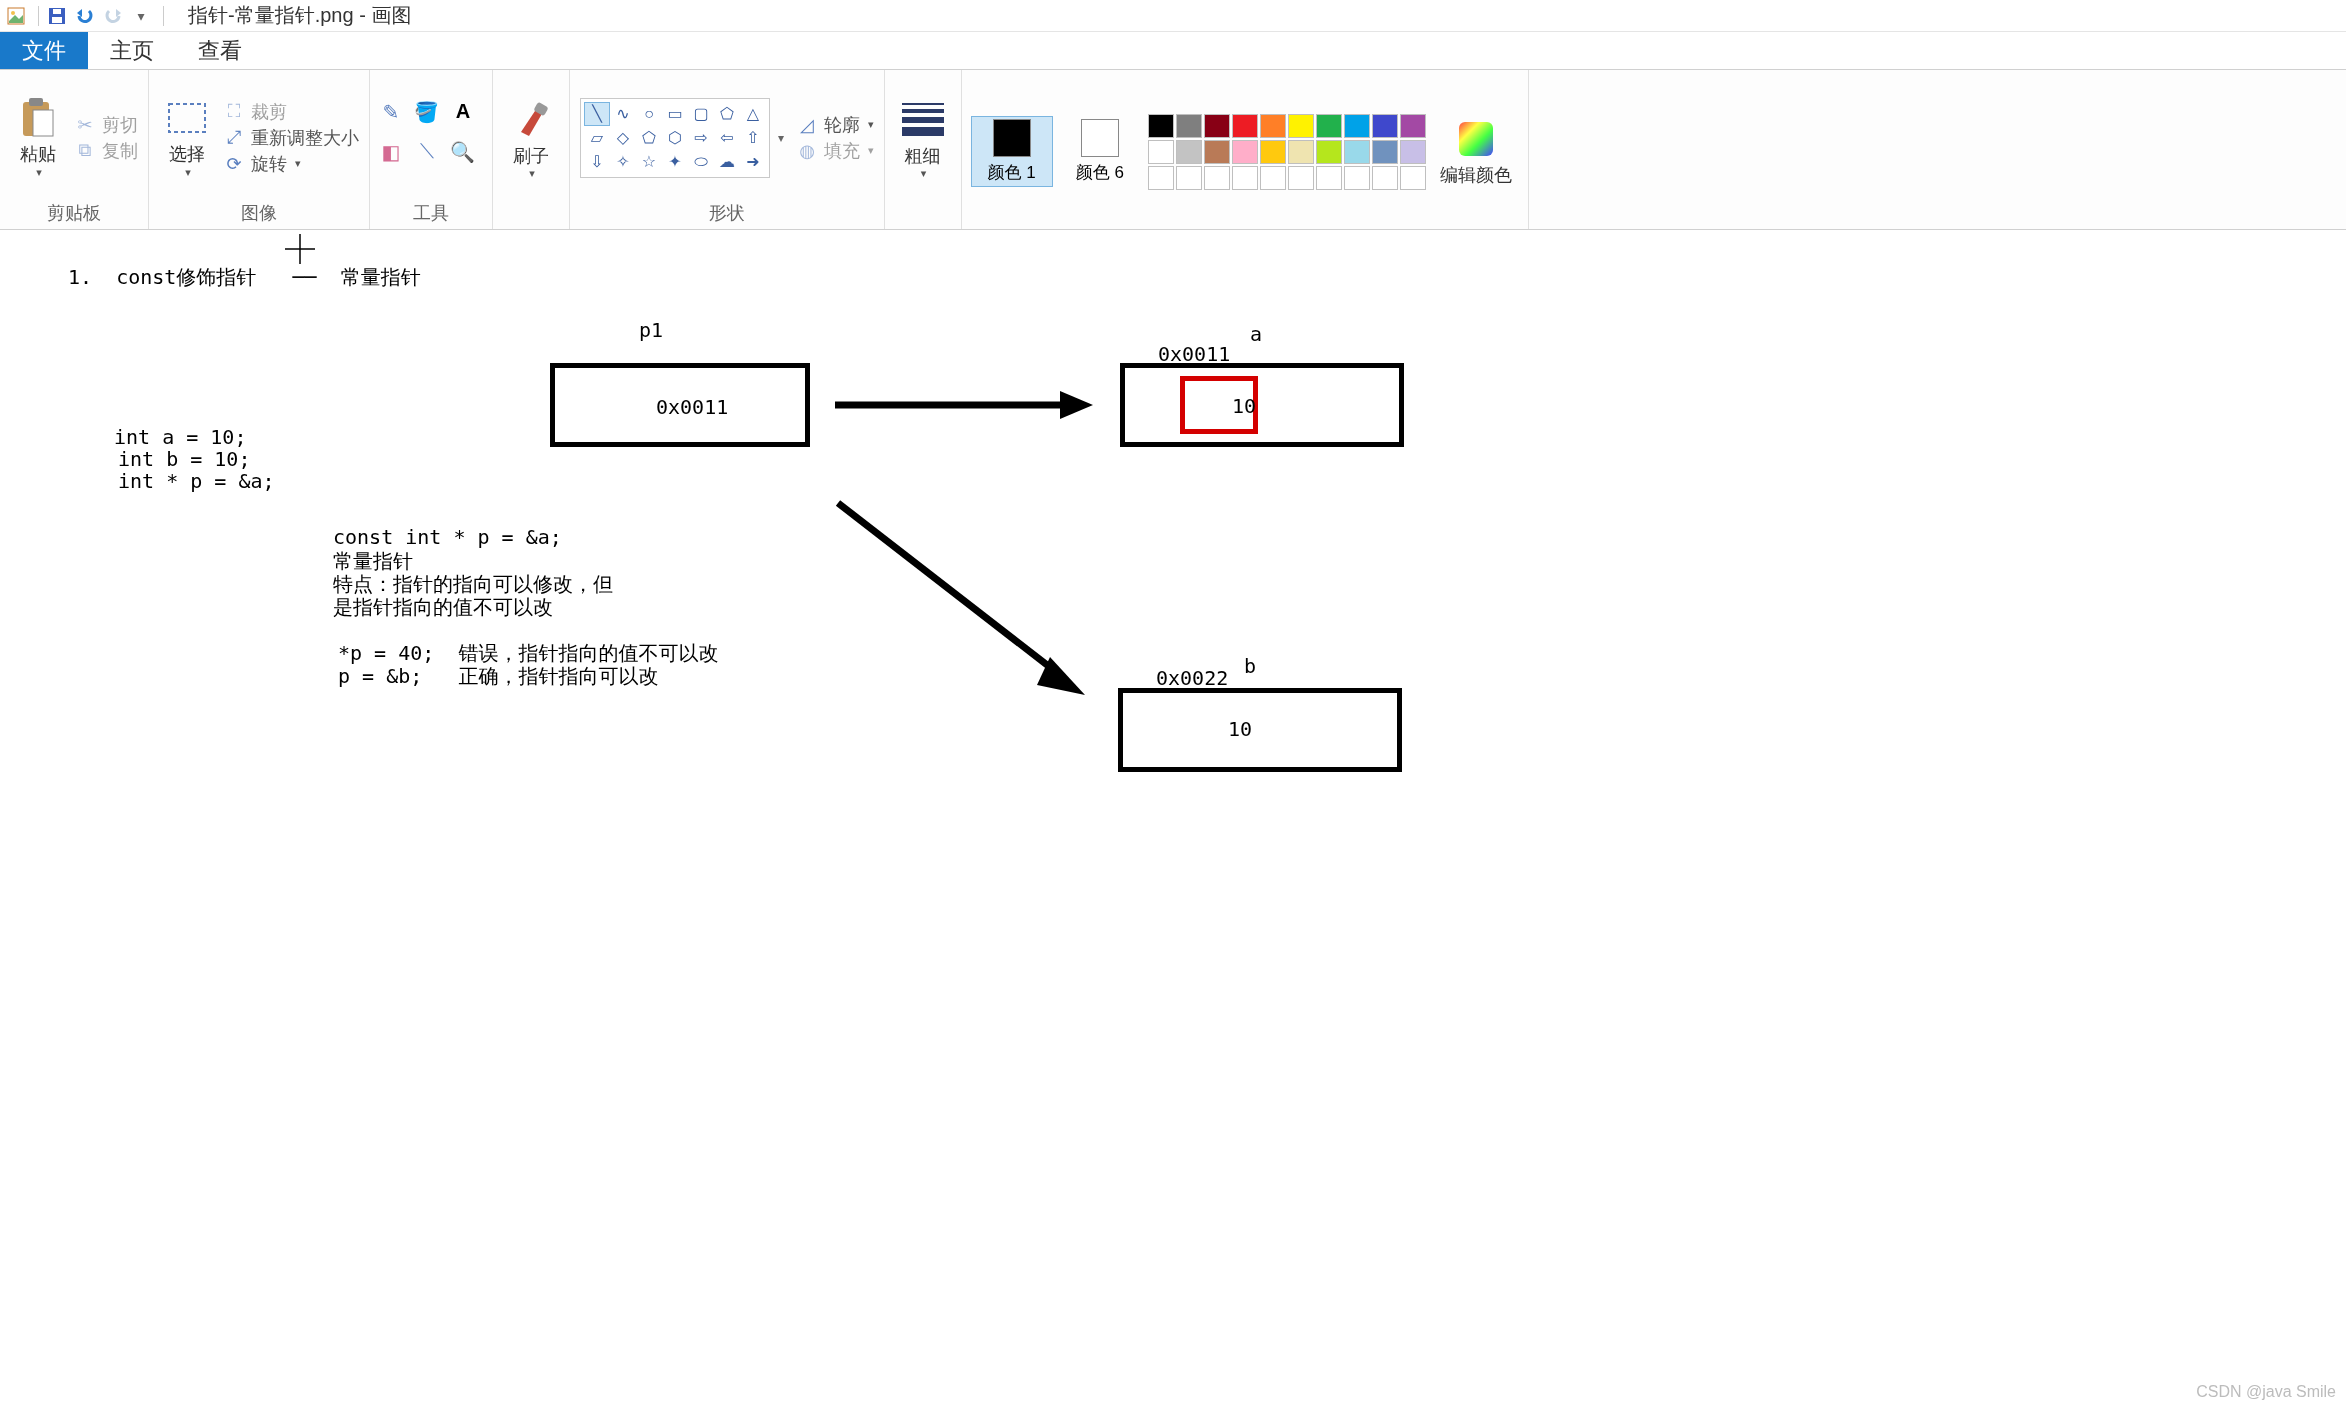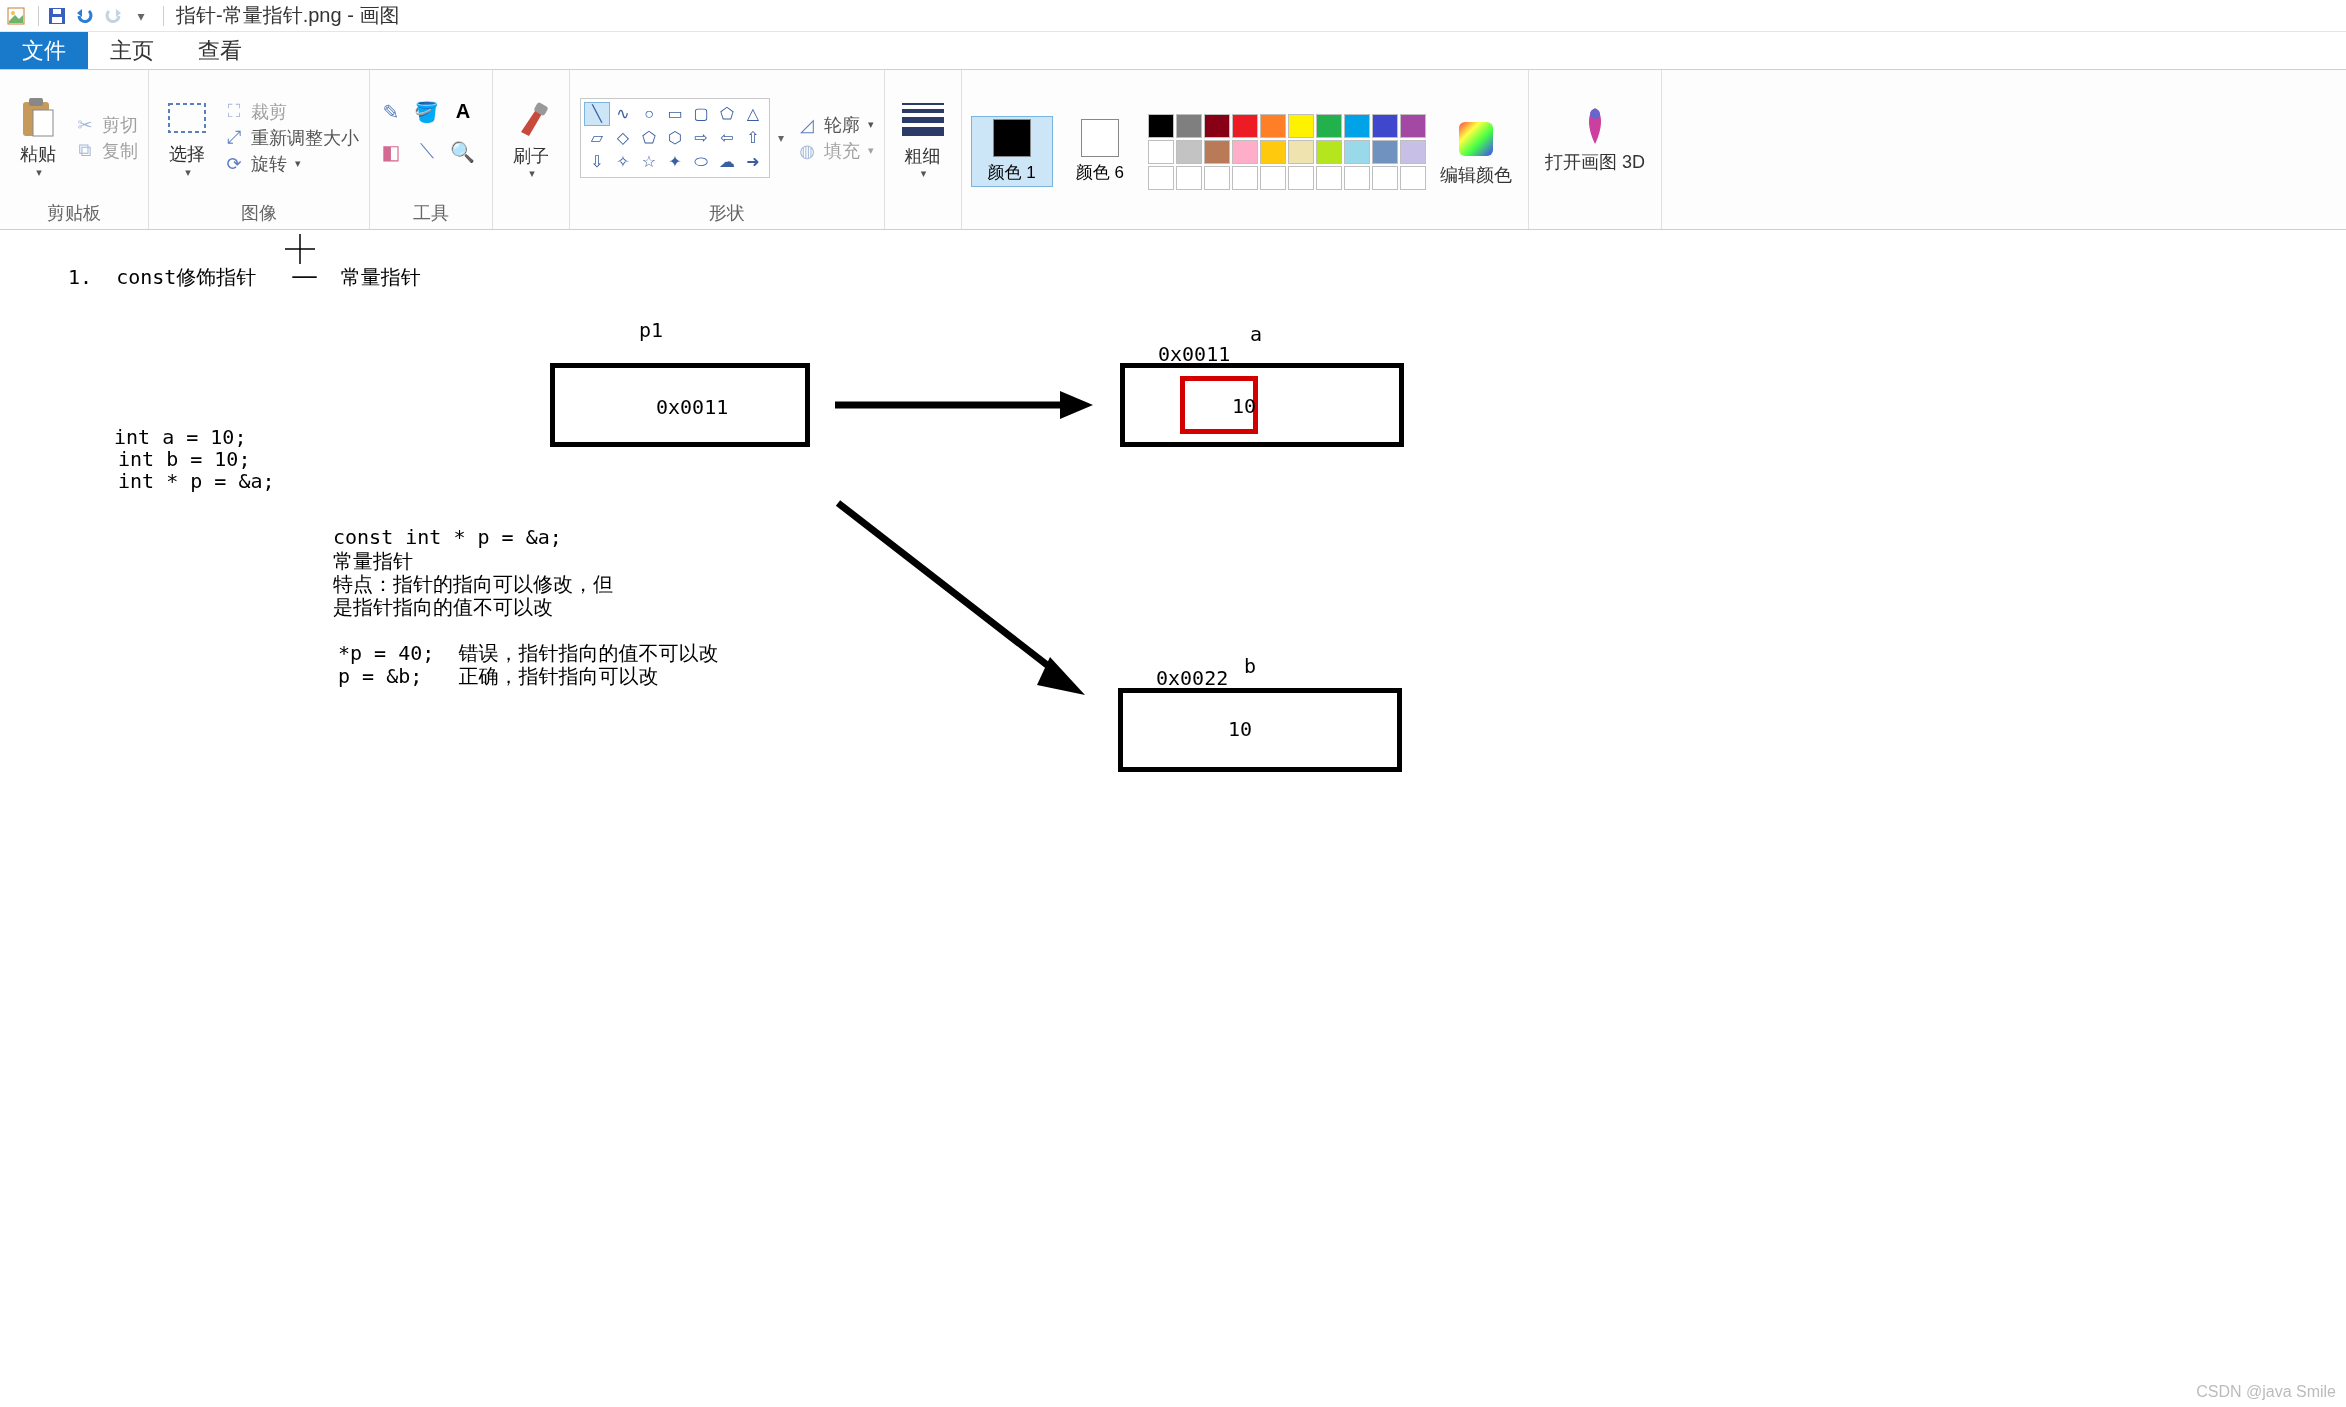--- a/index.html
+++ b/index.html
@@ -20,21 +20,21 @@
     padding: 0 4px;
     font-size: 20px;
     color: #333;
     border-bottom: 1px solid #e5e5e5;
   }
   .qa-icon {
     width: 24px; height:24px; display:flex; align-items:center; justify-content:center;
     margin-right:4px;
   }
   .qa-sep { width:1px; height:20px; background:#ccc; margin:0 6px; }
-  .titlebar .app-title { margin-left: 6px; }
+  .titlebar .app-title { margin-left: 18px; }
   
   .ribbon-tabs {
     height: 38px;
     display:flex;
     align-items:stretch;
     border-bottom: 1px solid #d0d0d0;
     background:#fff;
   }
   .ribbon-tab {
     padding: 16px 22px;
@@ -407,34 +407,20 @@
                 </linearGradient>
               </defs>
               <rect x="2" y="2" width="34" height="34" rx="6" fill="url(#rb)"></rect>
             </svg>
         </span>
         <span style="text-align:center">编辑颜色</span>
       </div>
     </div>
   </div>
 
-  <div class="group">
-    <div class="group-body">
-      <div class="big-btn">
-        <span class="icon-slot">
-          <svg width="40" height="44" viewBox="0 0 40 44">
-              <path d="M20 4 C28 8 28 24 20 40 C12 24 12 8 20 4 Z" fill="#cc3fa0"></path>
-              <circle cx="20" cy="10" r="5" fill="#66c"></circle>
-            </svg>
-        </span>
-        <span style="text-align:center">打开画图 3D</span>
-      </div>
-    </div>
-    <div class="group-label">&nbsp;</div>
-  </div>
 
 </div>
 
 <div class="canvas">
 
   <svg style="position:absolute;left:285px;top:4px" width="30" height="30">
     <line x1="15" y1="0" x2="15" y2="30" stroke="#000" stroke-width="1.5"></line>
     <line x1="0" y1="15" x2="30" y2="15" stroke="#000" stroke-width="1.5"></line>
   </svg>
 

